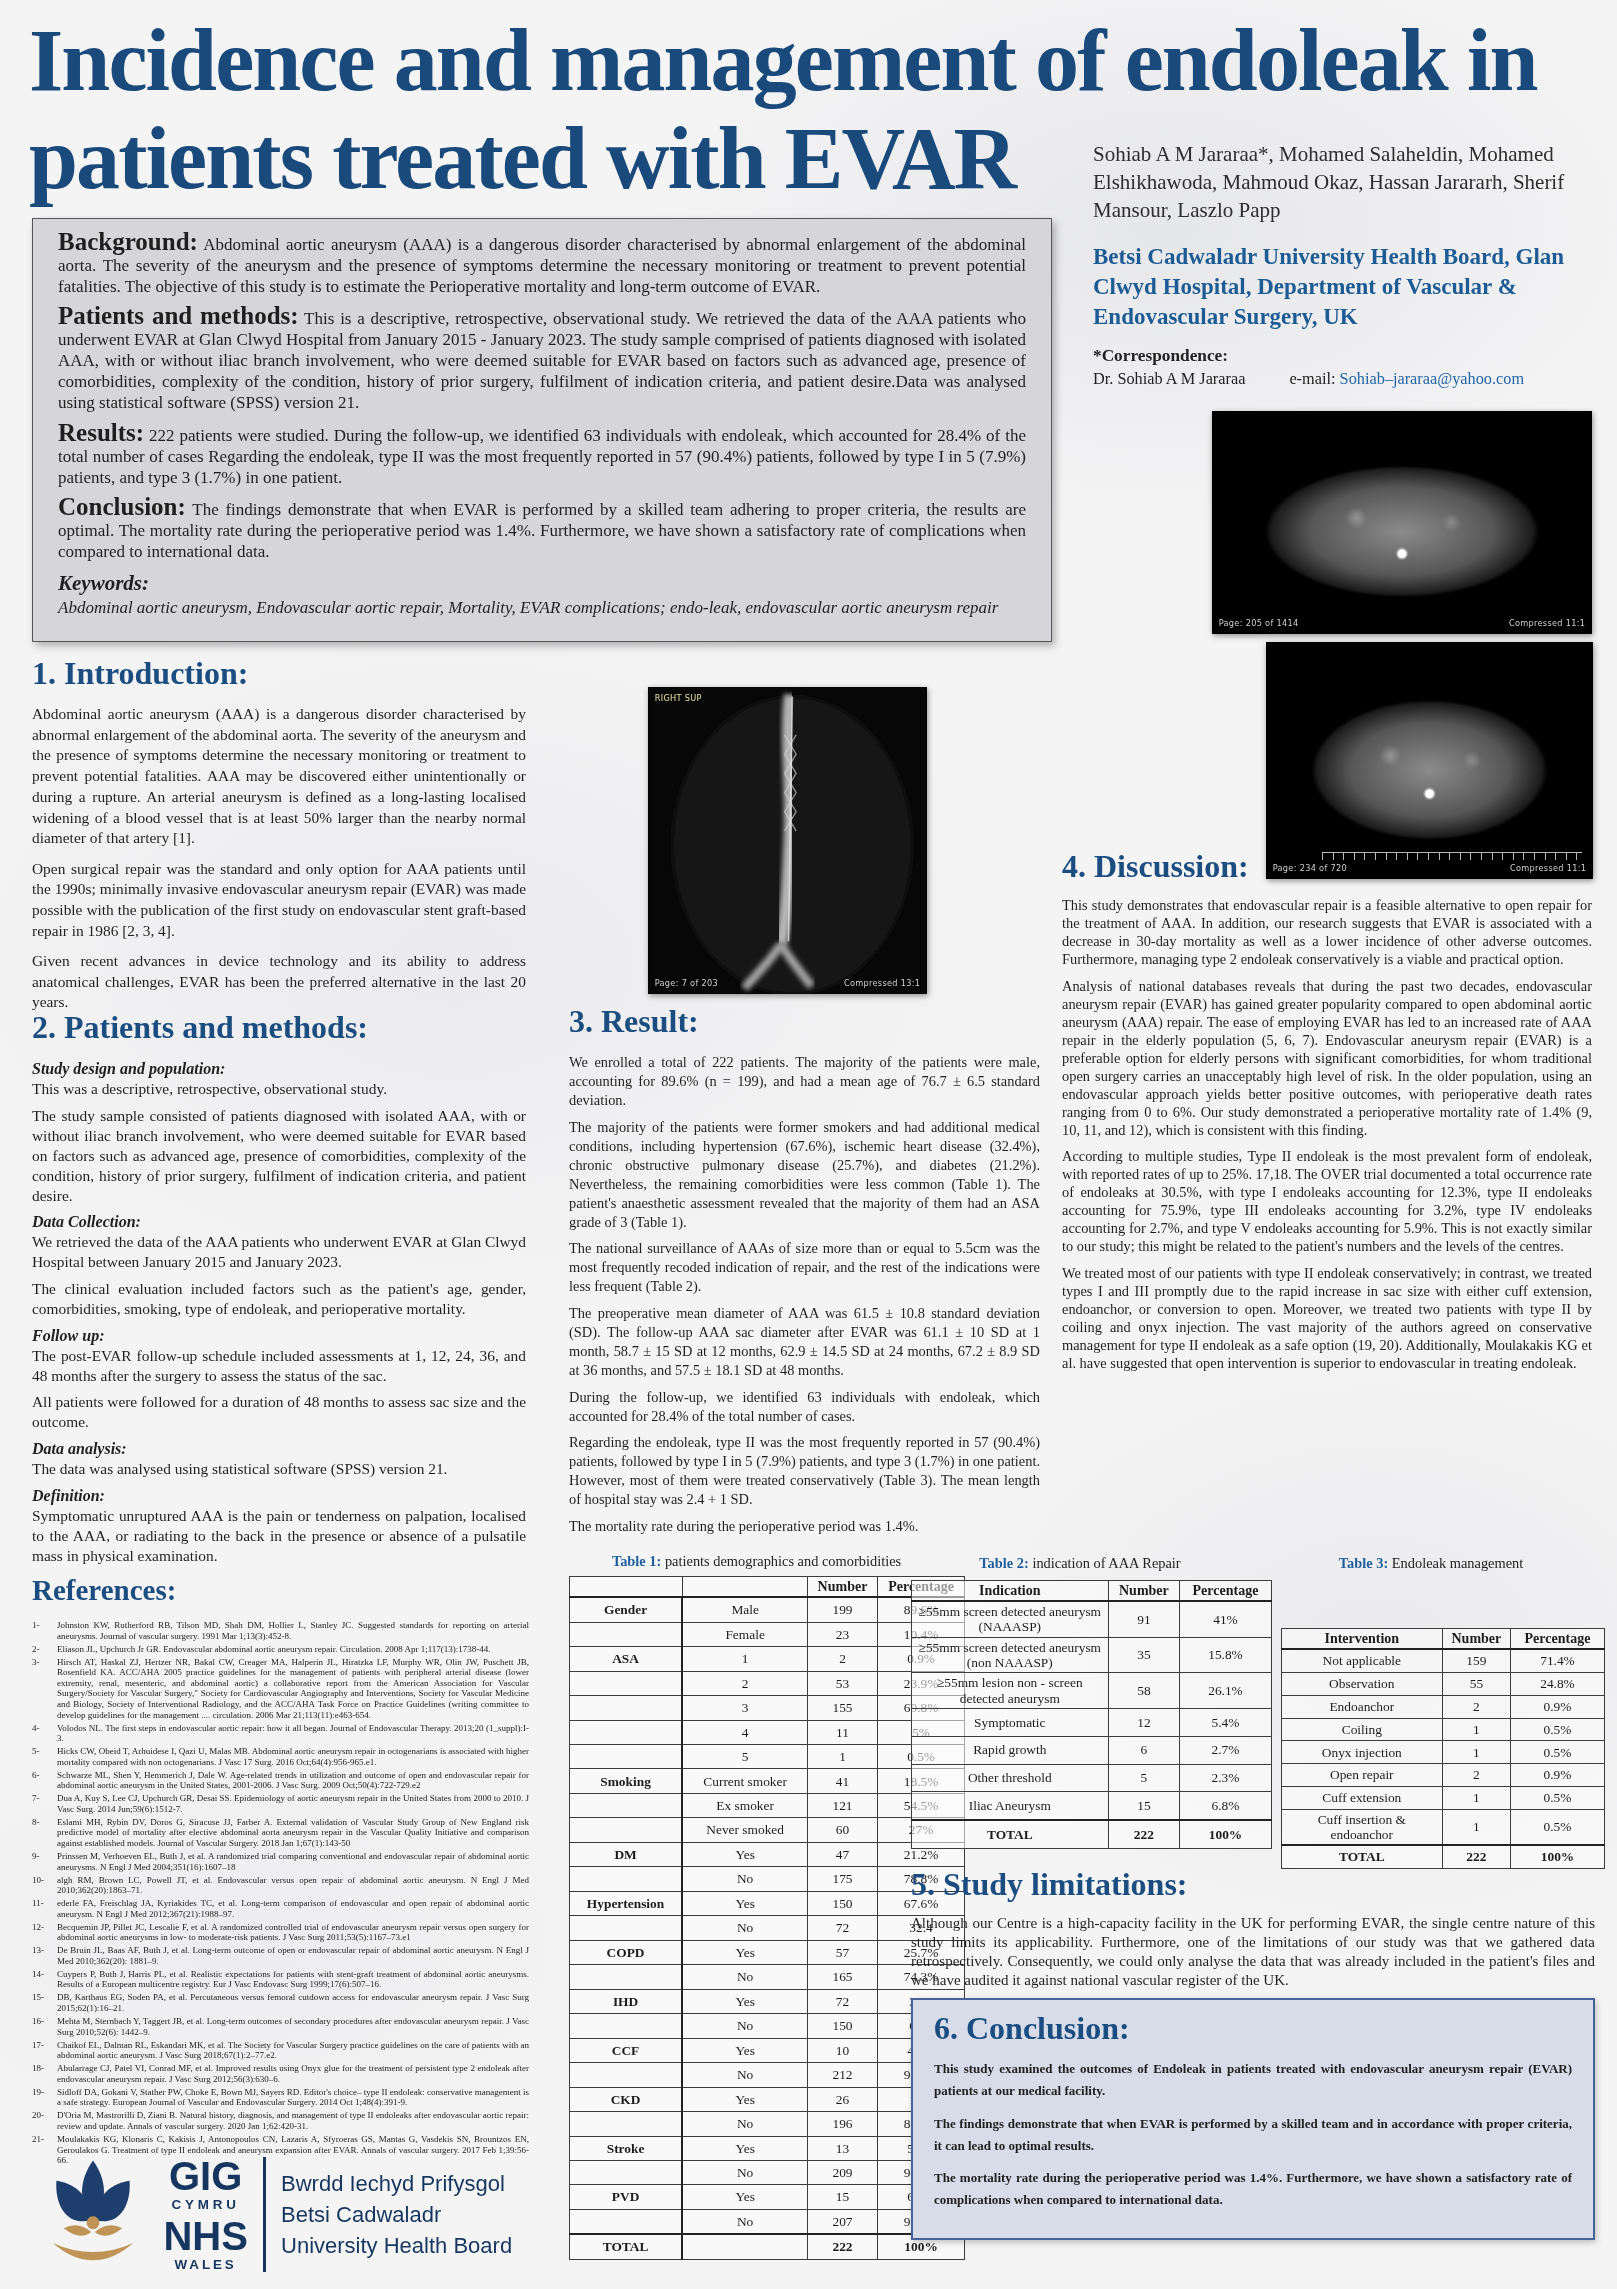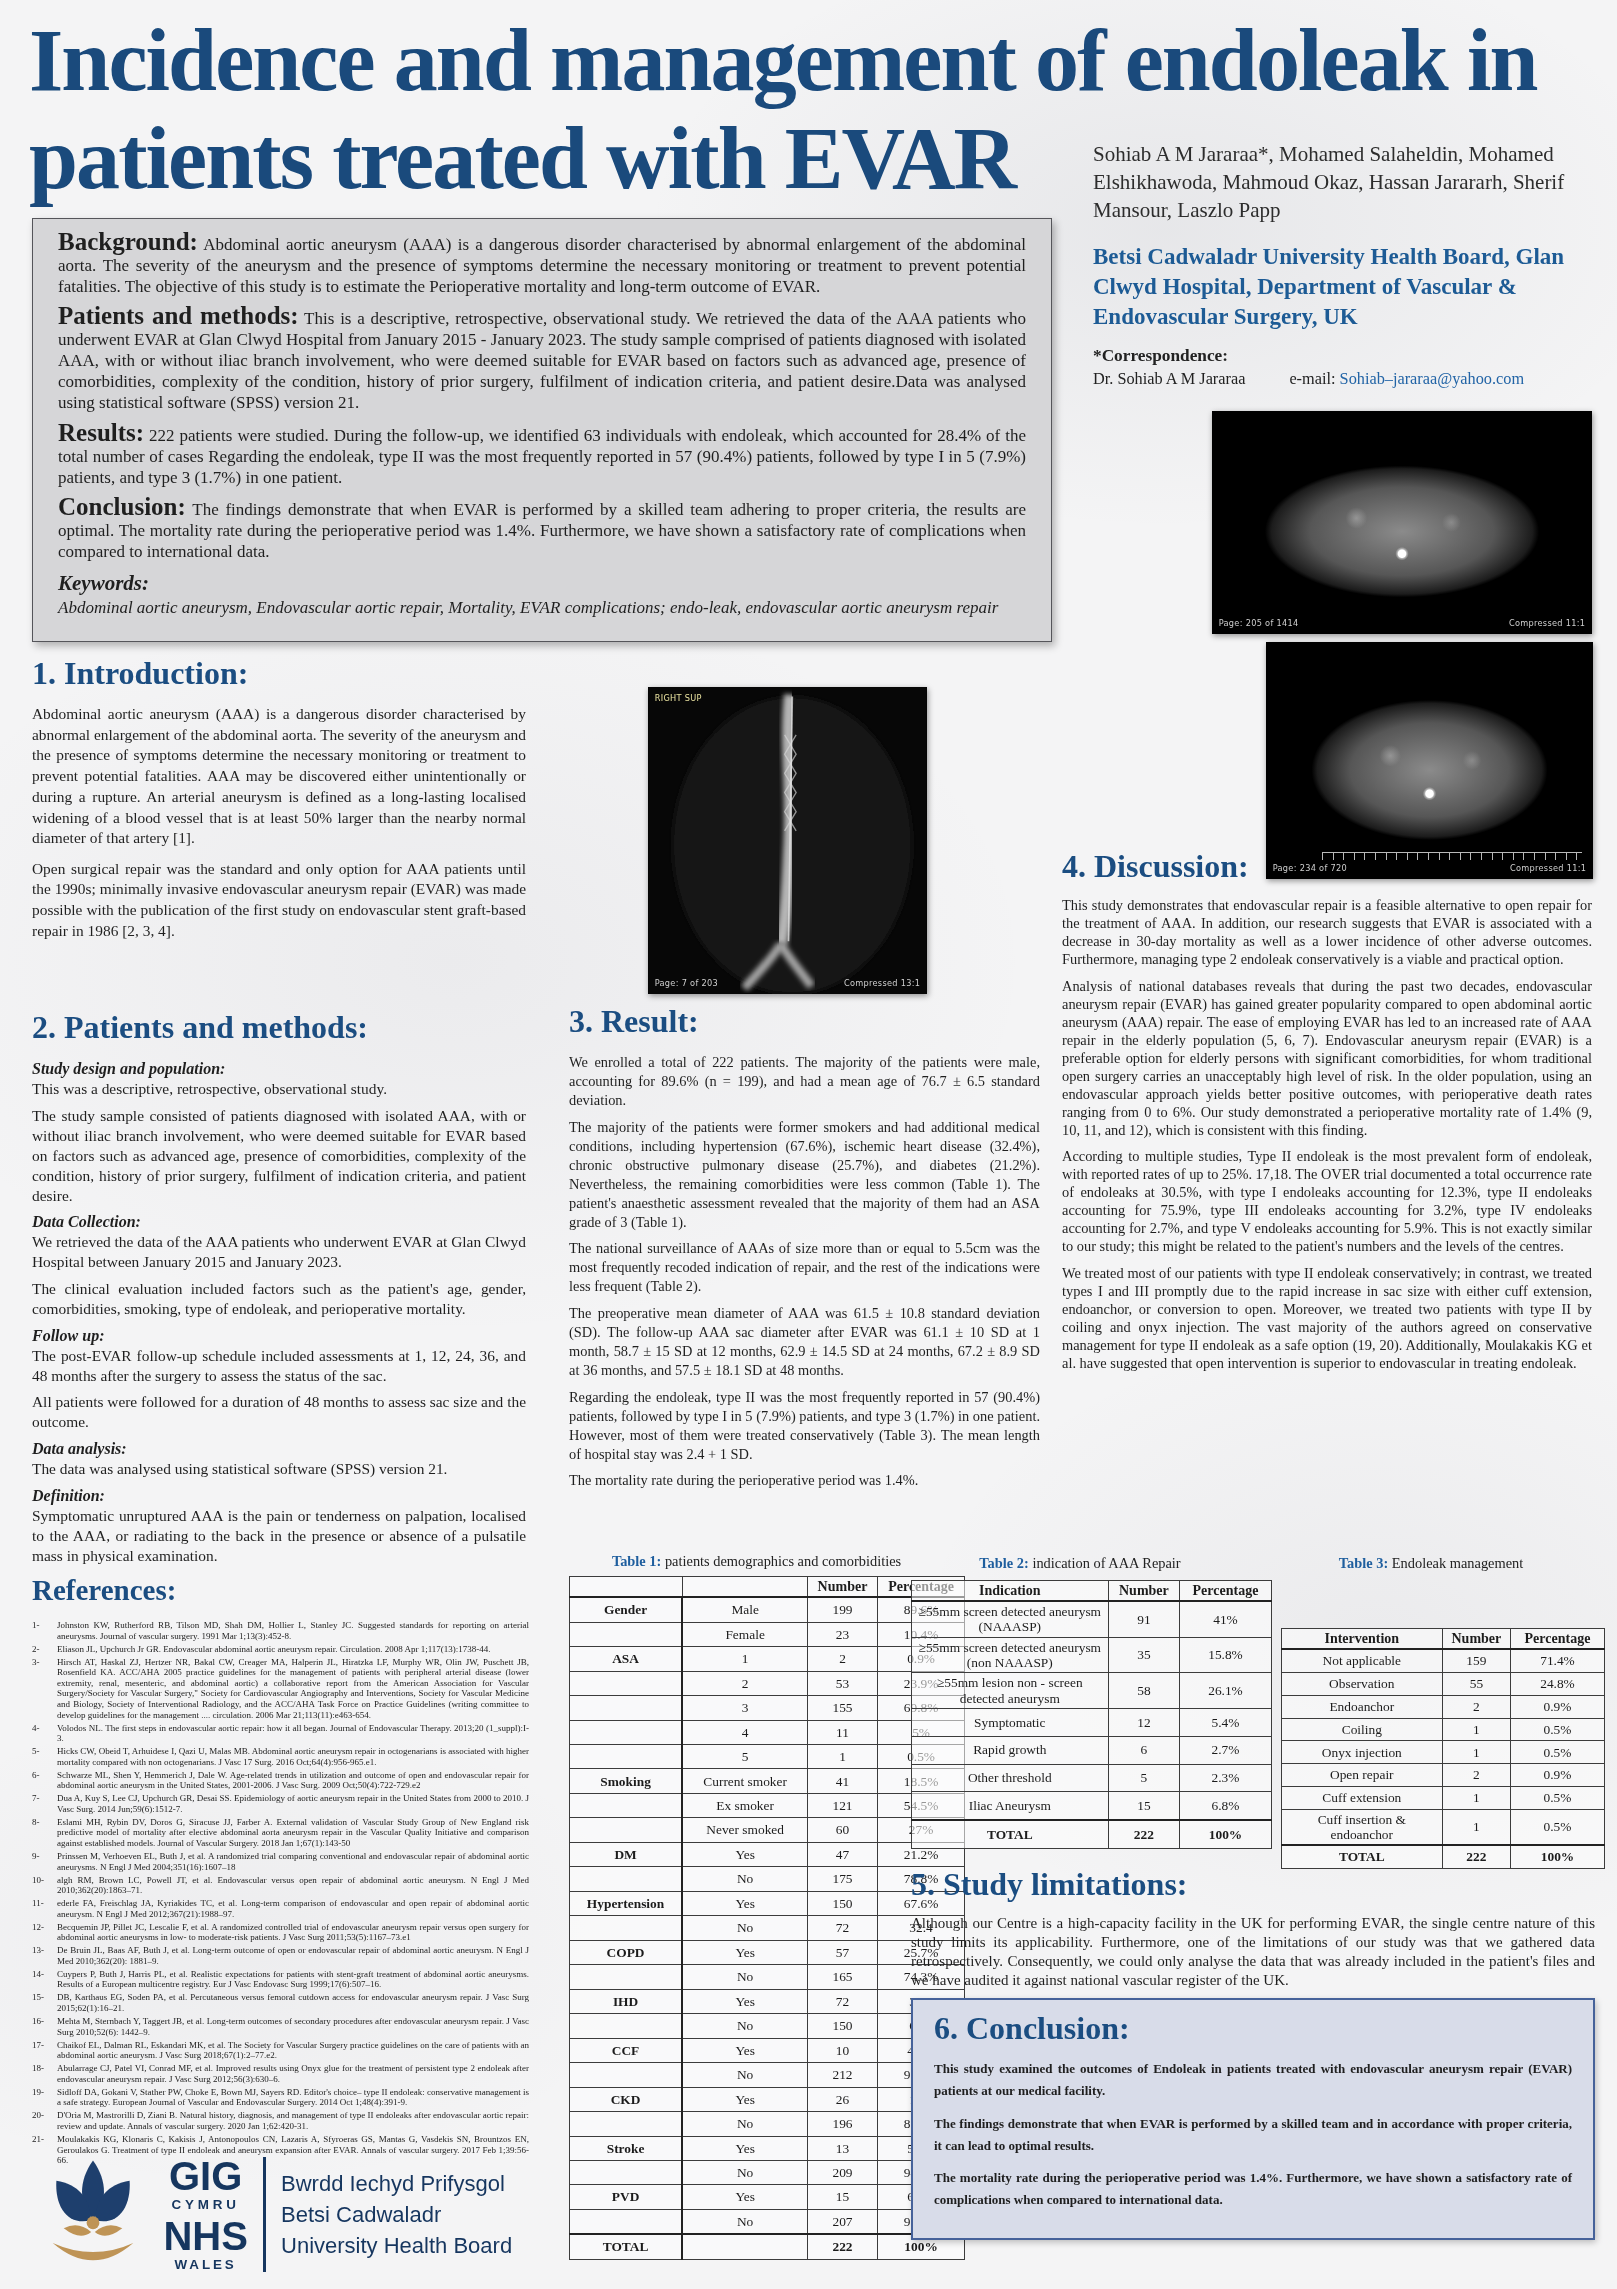--- a/index.html
+++ b/index.html
@@ -180,20 +180,21 @@
     <span class="img-label lab-tl">RIGHT SUP</span>
     <span class="img-label lab-bl">Page: 7 of 203</span>
     <span class="img-label lab-br">Compressed 13:1</span>
   </div>
 
   <div class="abs sec-head" id="intro-head">1. Introduction:</div>
   <div class="abs body-col" id="intro-body">
 
   <p class="para">Abdominal aortic aneurysm (AAA) is a dangerous disorder characterised by abnormal enlargement of the abdominal aorta. The severity of the aneurysm and the presence of symptoms determine the necessary monitoring or treatment to prevent potential fatalities. AAA may be discovered either unintentionally or during a rupture. An arterial aneurysm is defined as a long-lasting localised widening of a blood vessel that is at least 50% larger than the nearby normal diameter of that artery [1].</p>
       <p class="para">Open surgical repair was the standard and only option for AAA patients until the 1990s; minimally invasive endovascular aneurysm repair (EVAR) was made possible with the publication of the first study on endovascular stent graft-based repair in 1986 [2, 3, 4].</p>
+      <p class="para">Given recent advances in device technology and its ability to address anatomical challenges, EVAR has been the preferred alternative in the last 20 years.</p>
     </div>
 
   <div class="abs sec-head" id="methods-head">2. Patients and methods:</div>
   <div class="abs body-col" id="methods-body">
 
       <p class="para"><b class="subhead">Study design and population:</b><span>This was a descriptive, retrospective, observational study.</span></p>
 
       <p class="para"><span>The study sample consisted of patients diagnosed with isolated AAA, with or without iliac branch involvement, who were deemed suitable for EVAR based on factors such as advanced age, presence of comorbidities, complexity of the condition, history of prior surgery, fulfilment of indication criteria, and patient desire.</span></p>
 
       <p class="para"><b class="subhead">Data Collection:</b><span>We retrieved the data of the AAA patients who underwent EVAR at Glan Clwyd Hospital between January 2015 and January 2023.</span></p>
@@ -318,20 +319,21 @@
       </div>
     </div>
 
   <div class="abs sec-head" id="result-head">3. Result:</div>
   <div class="abs body-col" id="result-body">
 
   <p class="para">We enrolled a total of 222 patients. The majority of the patients were male, accounting for 89.6% (n = 199), and had a mean age of 76.7 ± 6.5 standard deviation.</p>
       <p class="para">The majority of the patients were former smokers and had additional medical conditions, including hypertension (67.6%), ischemic heart disease (32.4%), chronic obstructive pulmonary disease (25.7%), and diabetes (21.2%). Nevertheless, the remaining comorbidities were less common (Table 1). The patient's anaesthetic assessment revealed that the majority of them had an ASA grade of 3 (Table 1).</p>
       <p class="para">The national surveillance of AAAs of size more than or equal to 5.5cm was the most frequently recoded indication of repair, and the rest of the indications were less frequent (Table 2).</p>
       <p class="para">The preoperative mean diameter of AAA was 61.5 ± 10.8 standard deviation (SD). The follow-up AAA sac diameter after EVAR was 61.1 ± 10 SD at 1 month, 58.7 ± 15 SD at 12 months, 62.9 ± 14.5 SD at 24 months, 67.2 ± 8.9 SD at 36 months, and 57.5 ± 18.1 SD at 48 months.</p>
+      <p class="para">During the follow-up, we identified 63 individuals with endoleak, which accounted for 28.4% of the total number of cases.</p>
       <p class="para">Regarding the endoleak, type II was the most frequently reported in 57 (90.4%) patients, followed by type I in 5 (7.9%) patients, and type 3 (1.7%) in one patient. However, most of them were treated conservatively (Table 3). The mean length of hospital stay was 2.4 + 1 SD.</p>
       <p class="para">The mortality rate during the perioperative period was 1.4%.</p>
     </div>
 
   <div class="abs sec-head" id="disc-head">4. Discussion:</div>
   <div class="abs body-col" id="disc-body">
 
   <p class="para">This study demonstrates that endovascular repair is a feasible alternative to open repair for the treatment of AAA. In addition, our research suggests that EVAR is associated with a decrease in 30-day mortality as well as a lower incidence of other adverse outcomes. Furthermore, managing type 2 endoleak conservatively is a viable and practical option.</p>
       <p class="para">Analysis of national databases reveals that during the past two decades, endovascular aneurysm repair (EVAR) has gained greater popularity compared to open abdominal aortic aneurysm (AAA) repair. The ease of employing EVAR has led to an increased rate of AAA repair in the elderly population (5, 6, 7). Endovascular aneurysm repair (EVAR) is a preferable option for elderly persons with significant comorbidities, for whom traditional open surgery carries an unacceptably high level of risk. In the older population, using an endovascular approach yields better positive outcomes, with perioperative death rates ranging from 0 to 6%. Our study demonstrated a perioperative mortality rate of 1.4% (9, 10, 11, and 12), which is consistent with this finding.</p>
       <p class="para">According to multiple studies, Type II endoleak is the most prevalent form of endoleak, with reported rates of up to 25%. 17,18. The OVER trial documented a total occurrence rate of endoleaks at 30.5%, with type I endoleaks accounting for 12.3%, type II endoleaks accounting for 75.9%, type III endoleaks accounting for 3.2%, type IV endoleaks accounting for 2.7%, and type V endoleaks accounting for 5.9%. This is not exactly similar to our study; this might be related to the patient's numbers and the levels of the centres.</p>

